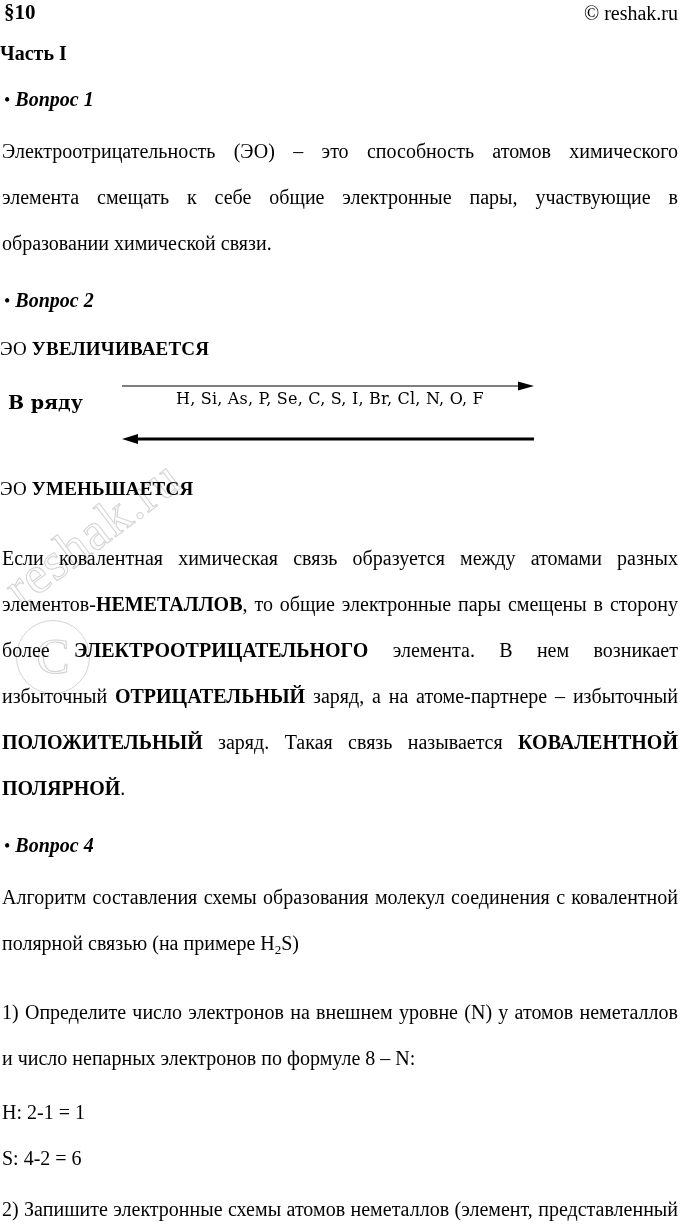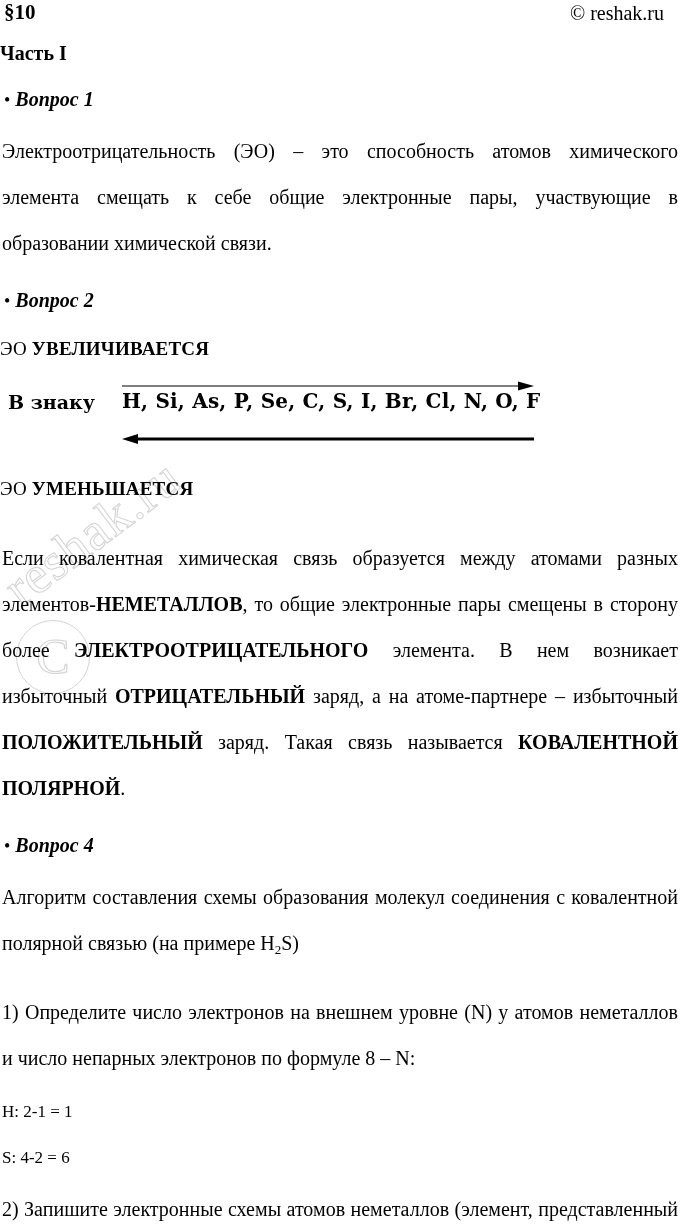--- a/index.html
+++ b/index.html
@@ -88,21 +88,21 @@
   .hdr-left {
     position: absolute;
     left: 4px;
     top: 0px;
     font-size: 21px;
     font-weight: bold;
     line-height: 24px;
   }
   .hdr-right {
     position: absolute;
-    right: 16px;
+    right: 2px;
     top: 1px;
     font-size: 20px;
     line-height: 24px;
     white-space: nowrap;
   }
 
   .part-title {
     margin: 15px 0 0 0;
     font-size: 20px;
     font-weight: bold;
@@ -135,21 +135,21 @@
     font-size: 13px;
     vertical-align: -4px;
   }
 
   .para-tight {
     margin-top: 13px;
   }
 
   .formula-line {
     margin: 16px 0 0 2px;
-    font-size: 17px;
+    font-size: 20px;
     line-height: 30px;
     text-align: left;
   }
 
   
   .eo-diagram {
     position: relative;
     margin-top: 18px;
     height: 188px;
     width: 680px;
@@ -173,23 +173,23 @@
     font-size: 19px;
     font-weight: bold;
     font-family: "DejaVu Serif", "Liberation Serif", serif;
     letter-spacing: 0px;
   }
   .eo-series {
     position: absolute;
     left: 122px;
     top: 58px;
     width: 416px;
-    text-align: left;
-    font-size: 20px;
-    font-weight: bold;
+    text-align: center;
+    font-size: 16px;
+    font-weight: normal;
     font-family: "DejaVu Serif", "Liberation Serif", serif;
     letter-spacing: .2px;
     white-space: nowrap;
   }
 
   .arrow {
     position: absolute;
     left: 122px;
     width: 412px;
     height: 12px;
@@ -263,21 +263,21 @@
         <span>ЭО </span><span class="strong">УВЕЛИЧИВАЕТСЯ</span>
       </div>
 
       <div class="arrow top">
         <svg width="412" height="12" viewBox="0 0 412 12" aria-hidden="true">
           <line x1="0" y1="6" x2="400" y2="6" stroke="#000000" stroke-width="1.1"></line>
           <polygon points="396,1.5 412,6 396,10.5" fill="#000000"></polygon>
         </svg>
       </div>
 
-      <div class="eo-row-label">В знаку</div>
+      <div class="eo-row-label">В ряду</div>
       <div class="eo-series">H, Si, As, P, Se, C, S, I, Br, Cl, N, O, F</div>
 
       <div class="arrow bottom">
         <svg width="412" height="12" viewBox="0 0 412 12" aria-hidden="true">
           <line x1="12" y1="6" x2="412" y2="6" stroke="#000000" stroke-width="3"></line>
           <polygon points="16,1 0,6 16,11" fill="#000000"></polygon>
         </svg>
       </div>
 
       <div class="eo-label bottom">

